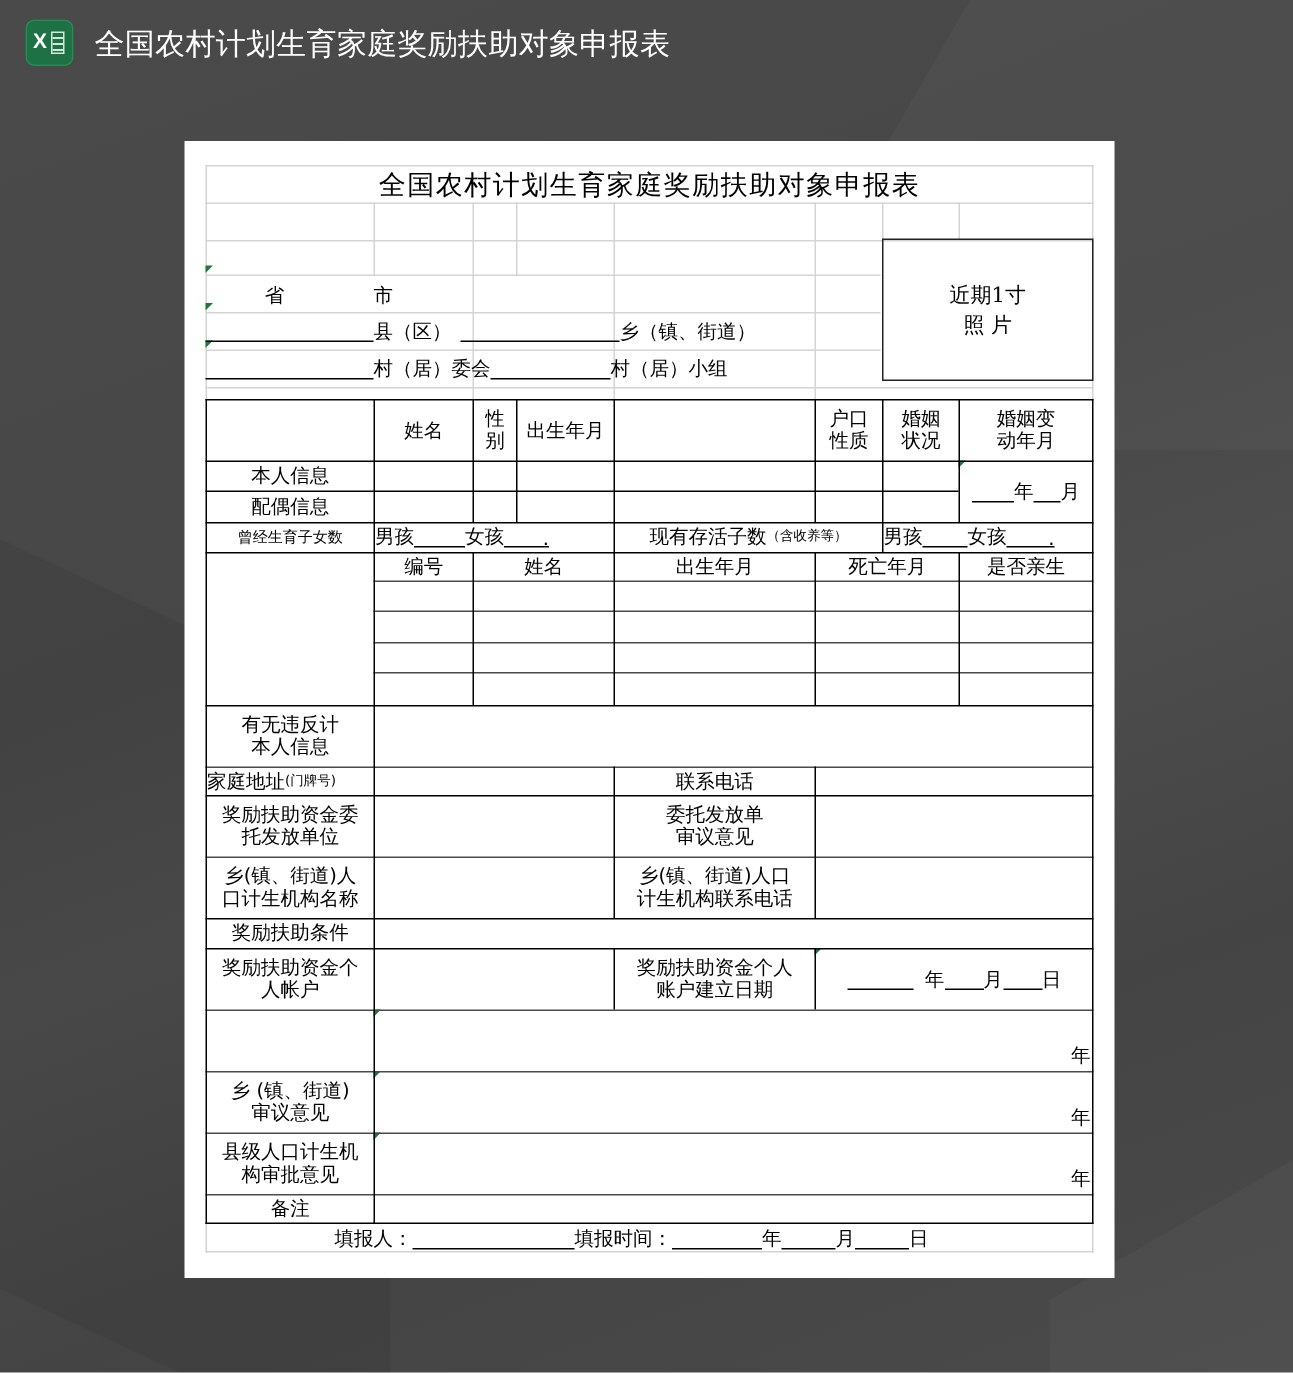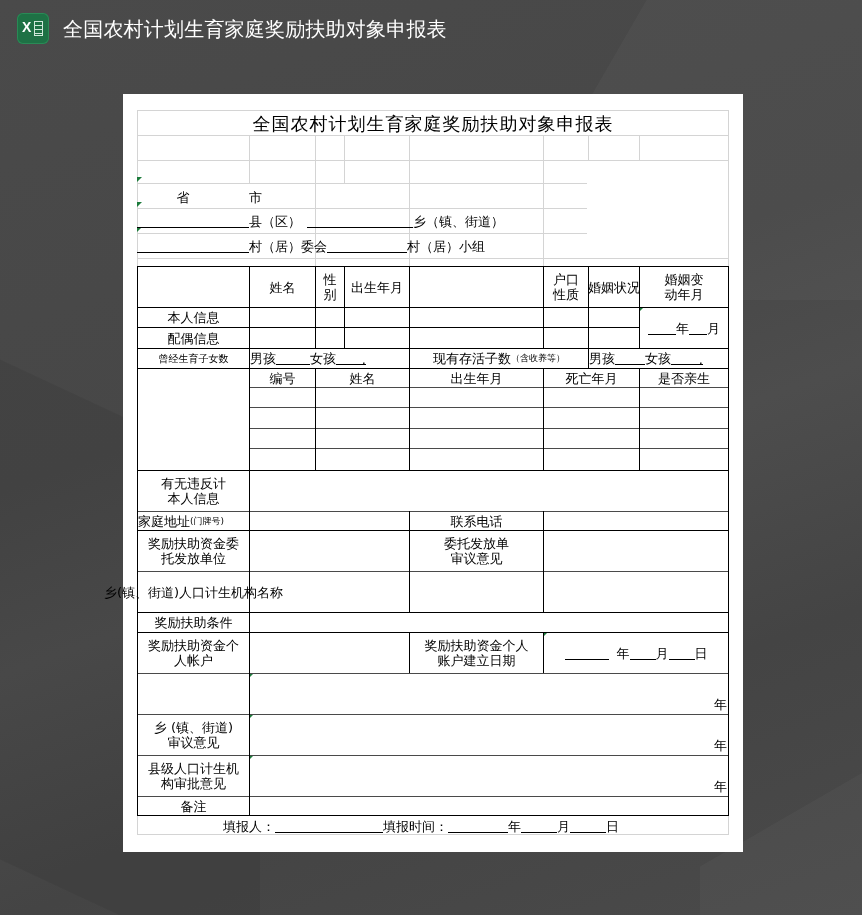--- a/index.html
+++ b/index.html
@@ -91,20 +91,24 @@
       <span>村（居）小组</span>
   </div>
   <div class="c" style="left:14px;top:116px;width:420px;height:22px;justify-content:flex-start">
     <span class="ul" style="width:112px"></span>
       <span>县（区）</span>
       <span style="width:6px;display:inline-block"></span>
       <span class="ul" style="width:106px"></span>
       <span>乡（镇、街道）</span>
   </div>
 
+  <div class="c" style="left:465px;top:65px;width:141px;height:95px;border:1px solid #222;flex-direction:column;font-family:'DejaVu Serif','Liberation Serif',serif;font-size:14px;line-height:20px">
+    <span>近期1寸</span>
+    <span>照  片</span>
+  </div>
 
   <div class="bl" style="left:14px;top:172px;width:592px;height:1px"></div>
   <div class="bl" style="left:14px;top:213px;width:592px;height:1px"></div>
   <div class="bl" style="left:14px;top:233px;width:502px;height:1px"></div>
   <div class="bl" style="left:14px;top:254px;width:592px;height:1px"></div>
   <div class="bl" style="left:14px;top:274px;width:592px;height:1px"></div>
   <div class="bl2" style="left:126px;top:293px;width:480px;height:1px"></div>
   <div class="bl2" style="left:126px;top:313px;width:480px;height:1px"></div>
   <div class="bl2" style="left:126px;top:334px;width:480px;height:1px"></div>
   <div class="bl2" style="left:126px;top:354px;width:480px;height:1px"></div>
@@ -140,21 +144,21 @@
   <div class="c" style="left:127px;top:173px;width:65px;height:40px">姓名</div>
   <div class="c" style="left:193px;top:173px;width:28px;height:40px;flex-direction:column">
       <span>性</span>
       <span>别</span>
     </div>
   <div class="c" style="left:222px;top:173px;width:64px;height:40px">出生年月</div>
   <div class="c" style="left:421px;top:173px;width:44px;height:40px;flex-direction:column">
       <span>户口</span>
       <span>性质</span>
     </div>
-  <div class="c" style="left:466px;top:173px;width:50px;height:40px;flex-direction:row">
+  <div class="c" style="left:466px;top:173px;width:50px;height:40px;flex-direction:column">
       <span>婚姻</span>
       <span>状况</span>
     </div>
   <div class="c" style="left:517px;top:173px;width:88px;height:40px;flex-direction:column">
       <span>婚姻变</span>
       <span>动年月</span>
     </div>
 
   <div class="c" style="left:15px;top:214px;width:111px;height:19px">本人信息</div>
   <div class="c" style="left:15px;top:234px;width:111px;height:20px">配偶信息</div>
@@ -215,25 +219,29 @@
       <span>奖励扶助资金委</span>
       <span>托发放单位</span>
     </div>
   <div class="c" style="left:127px;top:437px;width:159px;height:40px"></div>
   <div class="c" style="left:287px;top:437px;width:133px;height:40px;flex-direction:column">
       <span>委托发放单</span>
       <span>审议意见</span>
     </div>
   <div class="c" style="left:421px;top:437px;width:184px;height:40px"></div>
 
-  <div class="c" style="left:15px;top:478px;width:111px;height:40px;flex-direction:row">
+  <div class="c" style="left:15px;top:478px;width:111px;height:40px;flex-direction:column">
       <span>乡(镇、街道)人</span>
       <span>口计生机构名称</span>
     </div>
   <div class="c" style="left:127px;top:478px;width:159px;height:40px"></div>
+  <div class="c" style="left:287px;top:478px;width:133px;height:40px;flex-direction:column">
+      <span>乡(镇、街道)人口</span>
+      <span>计生机构联系电话</span>
+    </div>
   <div class="c" style="left:421px;top:478px;width:184px;height:40px"></div>
 
   <div class="c" style="left:15px;top:519px;width:111px;height:19px">奖励扶助条件</div>
   <div class="c" style="left:127px;top:519px;width:478px;height:19px"></div>
 
   <div class="c" style="left:15px;top:539px;width:111px;height:40px;flex-direction:column">
       <span>奖励扶助资金个</span>
       <span>人帐户</span>
     </div>
   <div class="c" style="left:127px;top:539px;width:159px;height:40px"></div>

